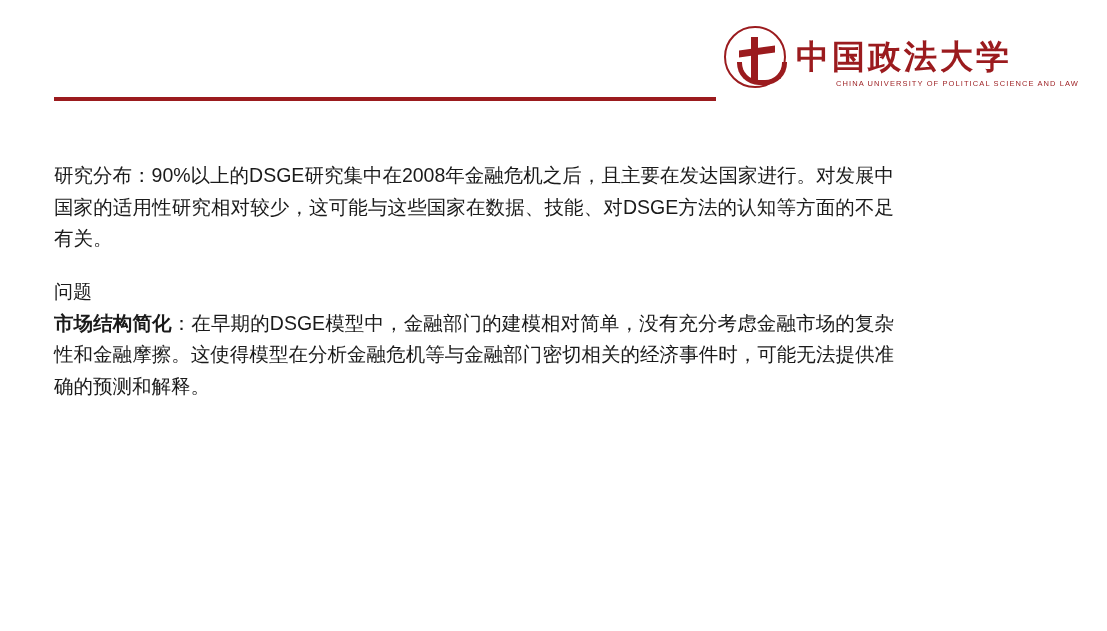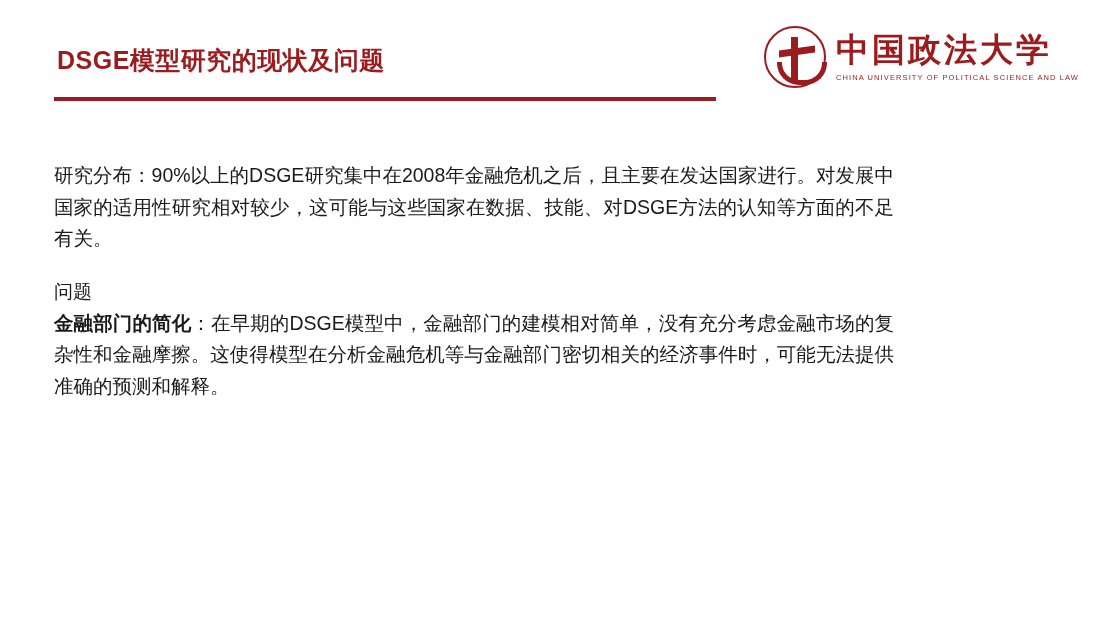--- a/index.html
+++ b/index.html
@@ -45,21 +45,21 @@
     width: 662px;
     height: 4px;
     background: #9b1b1e;
   }
   
   .logo-block {
     position: absolute;
     right: 28px;
     top: 26px;
     display: flex;
-    align-items: center;
+    align-items: flex-end;
     gap: 10px;
   }
   .logo-seal {
     width: 62px;
     height: 62px;
     border-radius: 50%;
     border: 2.5px solid #9b1b1e;
     position: relative;
     box-sizing: border-box;
     background: #ffffff;
@@ -106,20 +106,21 @@
     color: #9b1b1e;
     letter-spacing: 3px;
     line-height: 1.1;
   }
   .logo-en {
     font-size: 7.5px;
     color: #9b1b1e;
     letter-spacing: 1.1px;
     margin-top: 4px;
     white-space: nowrap;
+    margin-left: 40px;
   }
   
   .body-area {
     position: absolute;
     left: 54px;
     top: 140px;
     width: 840px;
     margin-top: 20px;
   }
   .para {
@@ -157,21 +158,20 @@
     color: #d6d2cd;
     letter-spacing: 2.5px;
   }
 </style>
 </head>
 <body>
 
 <div class="slide">
 
   <div class="header">
-    <div class="slide-title">DSGE模型研究的现状及问题</div>
     <div class="title-rule"></div>
 
     <div class="logo-block">
       <div class="logo-seal">
         <div class="seal-arc"></div>
       </div>
       <div class="logo-text-wrap">
         <div class="logo-cn">中国政法大学</div>
         <div class="logo-en">CHINA UNIVERSITY OF POLITICAL SCIENCE AND LAW</div>
       </div>
@@ -179,18 +179,18 @@
   </div>
 
   <div class="body-area">
 
     <p class="para">研究分布：90%以上的DSGE研究集中在2008年金融危机之后，且主要在发达国家进行。对发展中国家的适用性研究相对较少，这可能与这些国家在数据、技能、对DSGE方法的认知等方面的不足有关。</p>
 
     <div class="para-gap"></div>
 
     <p class="label-line">问题</p>
 
-    <p class="block"><span class="b">金融部门的简化</span><span>：在早期的DSGE模型中，金融部门的建模相对简单，没有充分考虑金融市场的复杂性和金融摩擦。这使得模型在分析金融危机等与金融部门密切相关的经济事件时，可能无法提供准确的预测和解释。</span></p>
+    <p class="block"><span class="b">市场结构简化</span><span>：在早期的DSGE模型中，金融部门的建模相对简单，没有充分考虑金融市场的复杂性和金融摩擦。这使得模型在分析金融危机等与金融部门密切相关的经济事件时，可能无法提供准确的预测和解释。</span></p>
 
   </div>
 
 
 </div>
 
 </body></html>

